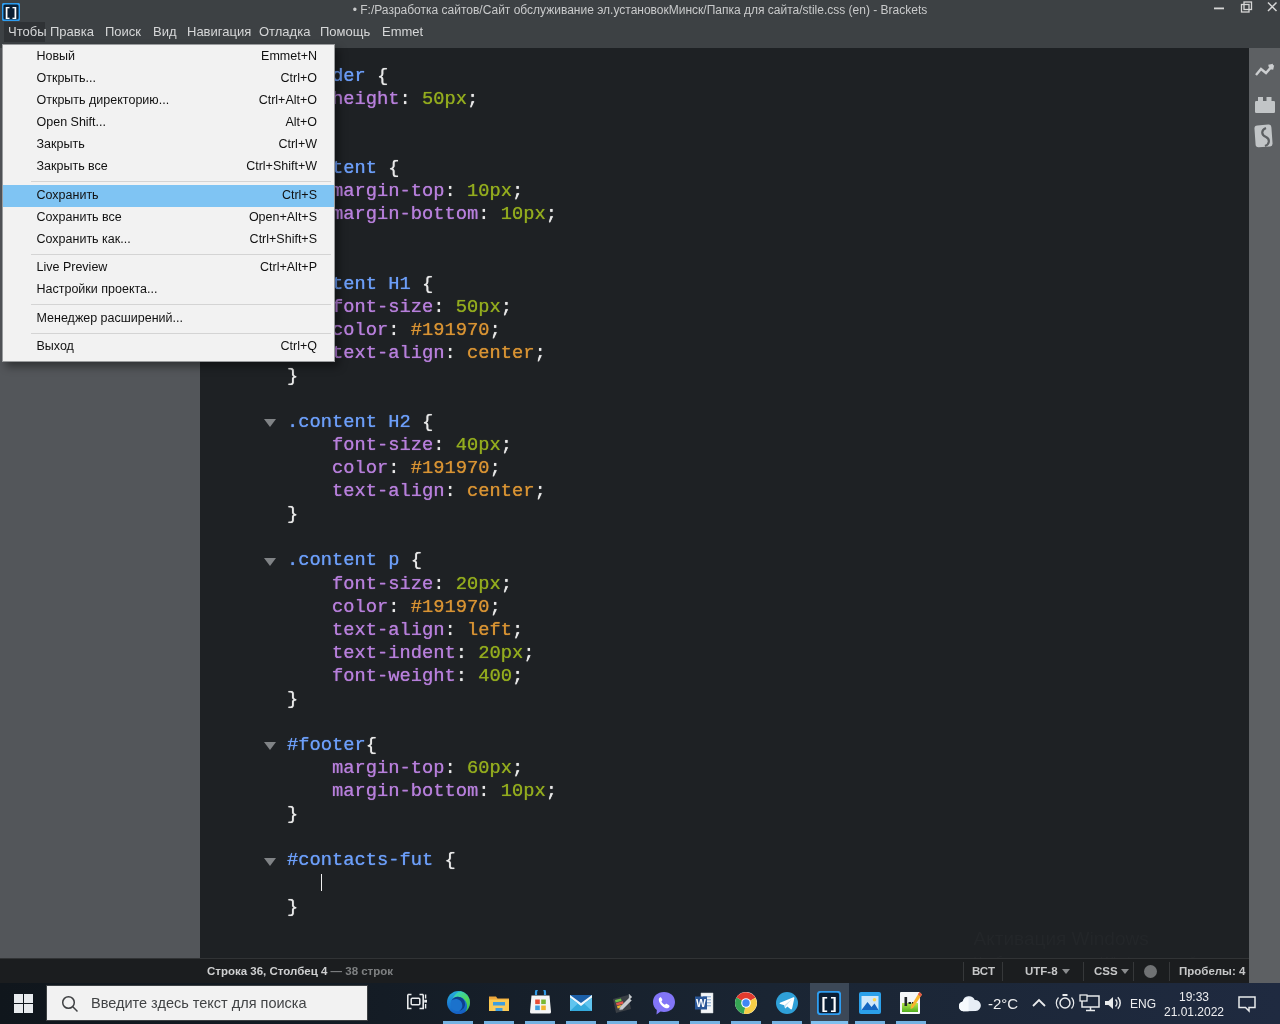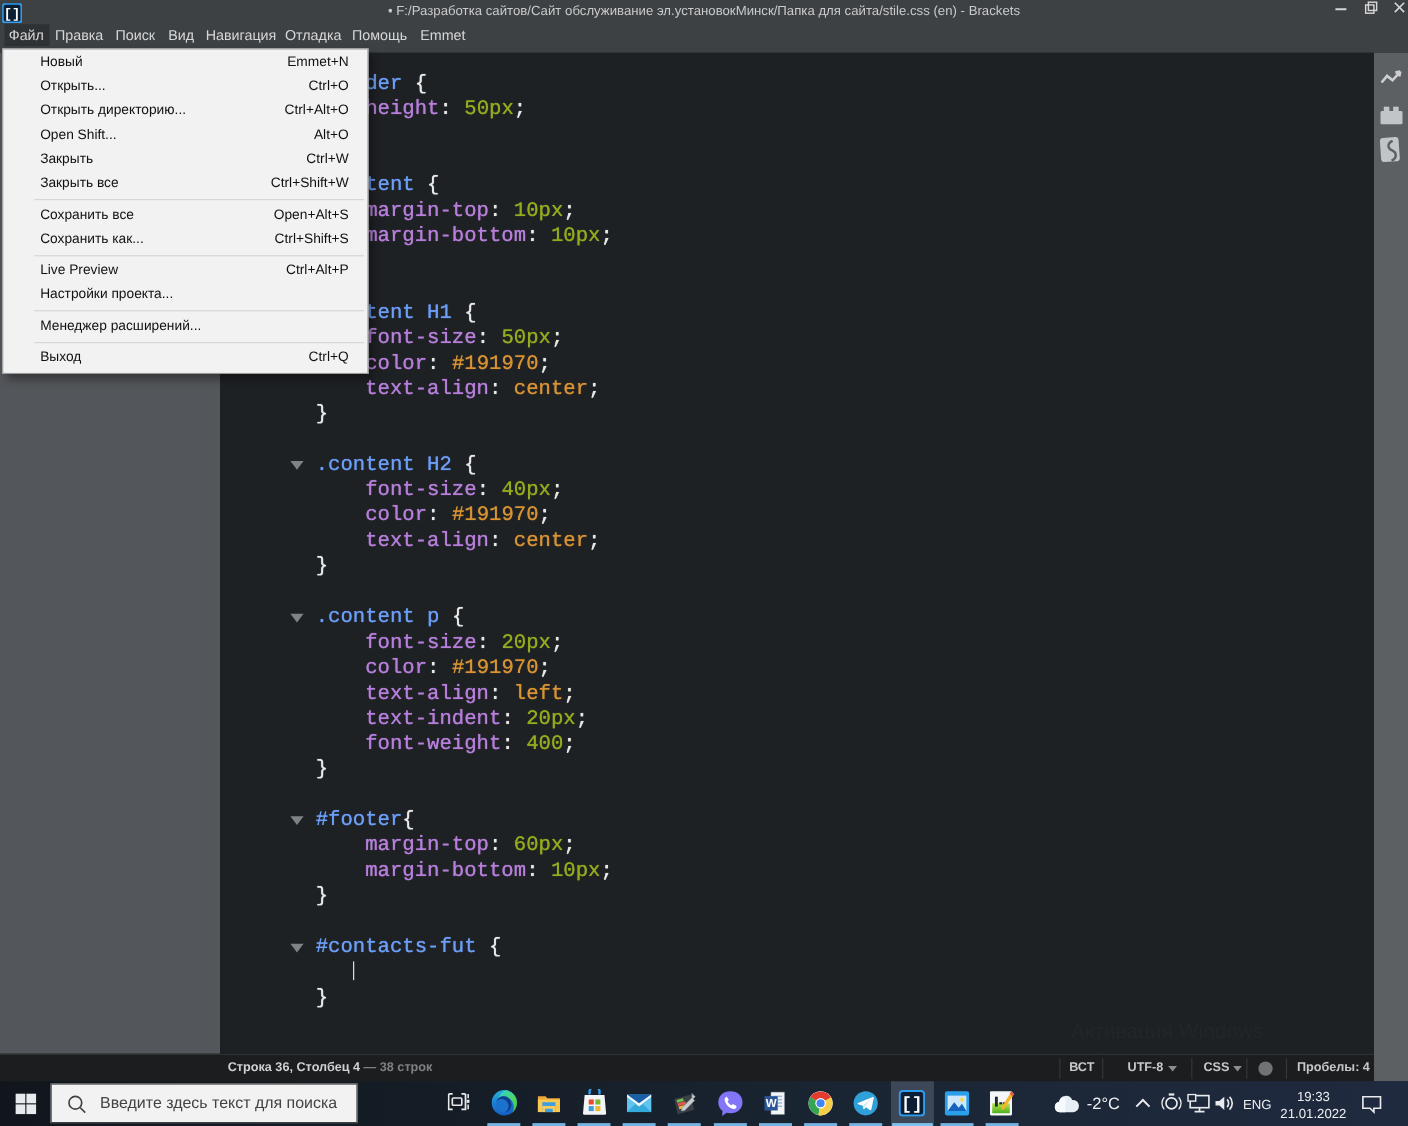--- a/index.html
+++ b/index.html
@@ -25,37 +25,37 @@
   border-top:1px solid #313335; font-size:11.5px; font-weight:bold; color:#c6c7c8; }
 #menu { position:absolute; left:2px; top:44px; width:333px; background:#f2f2f2;
   border:1px solid #999b9d; box-shadow:4px 5px 8px rgba(0,0,0,0.4); padding:1px 0 3px 0; font-size:12.5px; color:#111; }
 .mi { position:relative; height:22px; line-height:20.5px; padding-left:33.5px; padding-right:19px; }
 .mi.hi { background:#7fc4f3; }
 .mi .sc { position:absolute; right:17px; top:0; line-height:20.5px; }
 .msep { height:1px; background:#d4d4d4; margin:3px 3px 2.5px 28px; }
 
 #taskbar { position:absolute; left:0; top:983px; width:1280px; height:41px;
   background:linear-gradient(90deg,#10161c 0%,#141c25 30%,#1a2533 60%,#1f2a40 100%); }
-#search { position:absolute; left:46px; top:2px; width:279px; height:36px; background:#f2f2f2;
+#search { position:absolute; left:46px; top:2px; width:322px; height:36px; background:#f2f2f2;
   border:1px solid #3c4043; }
 #search span { position:absolute; left:44px; top:9px; font-size:14.5px; color:#414345; }
 .ul { position:absolute; top:37.5px; height:3px; width:30px; background:#74b2e2; }
 .tray { color:#edeef0; }
 </style></head>
 <body>
 
 <div id="chrome">
   <svg class="abs" style="left:2px;top:3px" width="18" height="18" viewBox="0 0 18 18">
     <rect x="0.5" y="0.5" width="17" height="17" rx="2.5" fill="#0b1e33" stroke="#2e9df0" stroke-width="1.8"></rect>
     <text x="9" y="13.2" font-family="Liberation Mono,monospace" font-size="12.5" font-weight="bold" fill="#fff" text-anchor="middle">[]</text>
   </svg>
   <div id="title">• F:/Разработка сайтов/Сайт обслуживание эл.установокМинск/Папка для сайта/stile.css (en) - Brackets</div>
   <div id="filebox"></div>
   <div id="menubar">
-      <span style="position:absolute;left:8px;top:24px">Файл</span>
+      <span style="position:absolute;left:8px;top:24px">Чтобы</span>
       <span style="position:absolute;left:50px;top:24px">Правка</span>
       <span style="position:absolute;left:105px;top:24px">Поиск</span>
       <span style="position:absolute;left:153px;top:24px">Вид</span>
       <span style="position:absolute;left:187px;top:24px">Навигация</span>
       <span style="position:absolute;left:259px;top:24px">Отладка</span>
       <span style="position:absolute;left:320px;top:24px">Помощь</span>
       <span style="position:absolute;left:382px;top:24px">Emmet</span>
     </div>
   <svg id="winbtns" class="abs" style="right:0;top:0" width="76" height="19" viewBox="0 0 76 19">
     <rect x="10" y="7.5" width="10" height="1.8" fill="#d6d6d6"></rect>
@@ -112,20 +112,21 @@
 </div>
 
 <div id="menu">
 <div class="mi"><span>Новый</span><span class="sc">Emmet+N</span></div>
 <div class="mi"><span>Открыть...</span><span class="sc">Ctrl+O</span></div>
 <div class="mi"><span>Открыть директорию...</span><span class="sc">Ctrl+Alt+O</span></div>
 <div class="mi"><span>Open Shift...</span><span class="sc">Alt+O</span></div>
 <div class="mi"><span>Закрыть</span><span class="sc">Ctrl+W</span></div>
 <div class="mi"><span>Закрыть все</span><span class="sc">Ctrl+Shift+W</span></div>
 <div class="msep"></div>
+<div class="mi hi"><span>Сохранить</span><span class="sc">Ctrl+S</span></div>
 <div class="mi"><span>Сохранить все</span><span class="sc">Open+Alt+S</span></div>
 <div class="mi"><span>Сохранить как...</span><span class="sc">Ctrl+Shift+S</span></div>
 <div class="msep"></div>
 <div class="mi"><span>Live Preview</span><span class="sc">Ctrl+Alt+P</span></div>
 <div class="mi"><span>Настройки проекта...</span></div>
 <div class="msep"></div>
 <div class="mi"><span>Менеджер расширений...</span></div>
 <div class="msep"></div>
 <div class="mi"><span>Выход</span><span class="sc">Ctrl+Q</span></div>
 </div>

